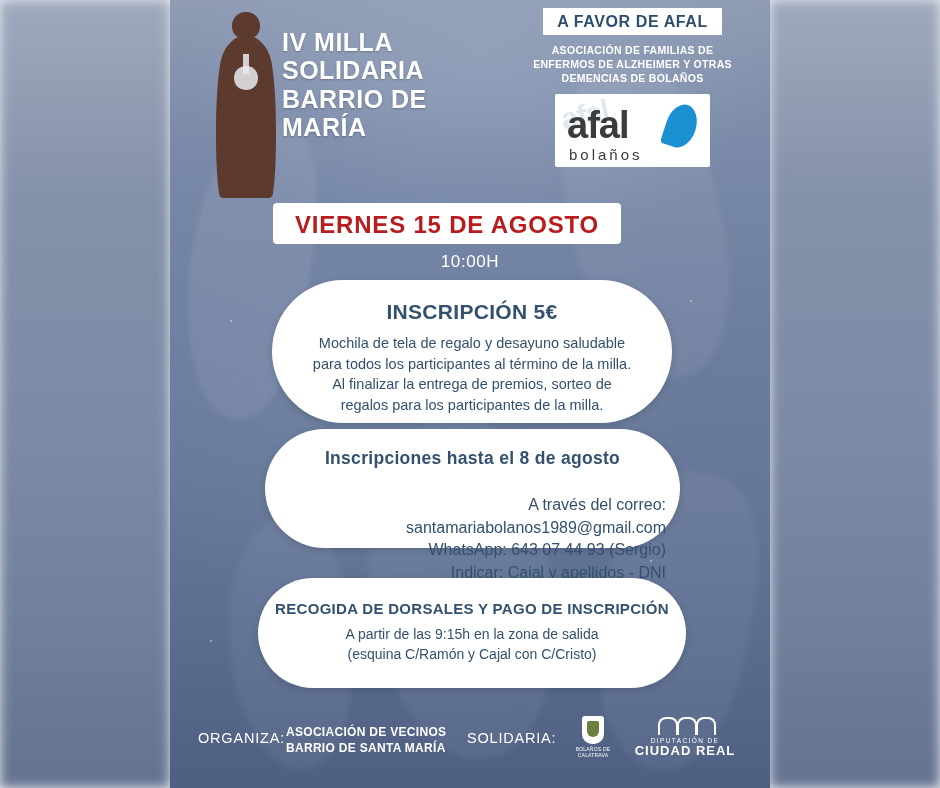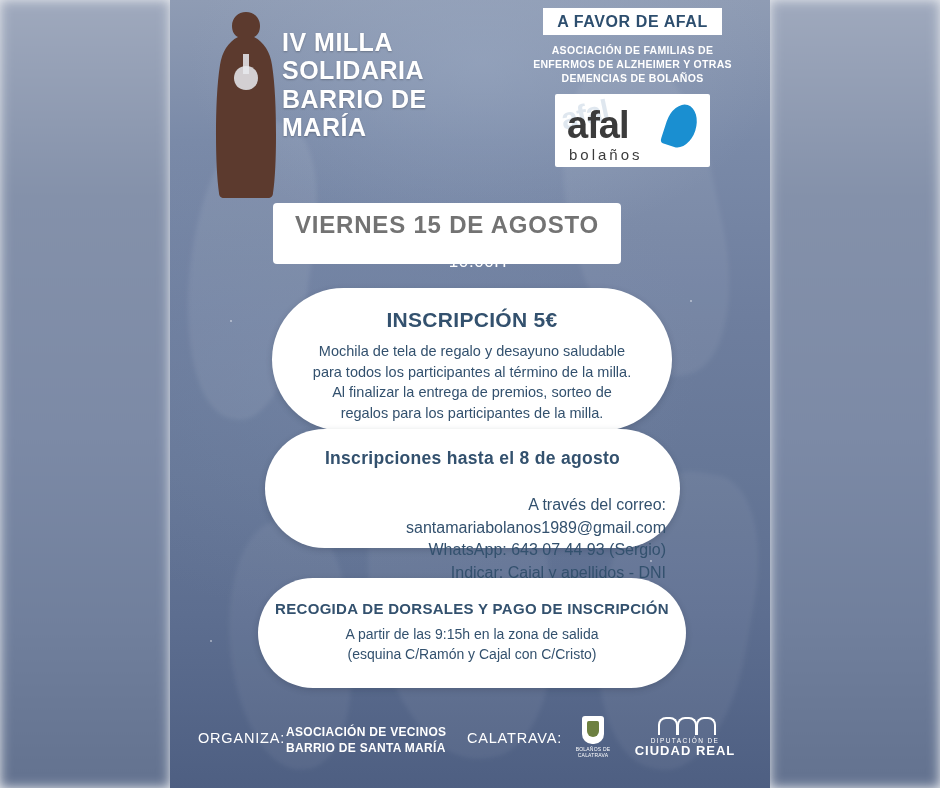--- a/index.html
+++ b/index.html
@@ -156,32 +156,32 @@
     color: #3b3b3b;
     letter-spacing: 3px;
   }
 
   
   .date-ribbon {
     position: absolute;
     left: 103px;
     top: 203px;
     background: #ffffff;
-    color: #737373;
+    color: #b91c1c;
     font-weight: bold;
     font-size: 24px;
     letter-spacing: 0.8px;
-    padding: 8px 22px 25px;
+    padding: 8px 22px 5px;
     border-radius: 4px;
     white-space: nowrap;
   }
   .time-text {
     position: absolute;
     top: 252px;
-    left: 8px;
+    left: 0;
     width: 600px;
     text-align: center;
     color: #ffffff;
     font-size: 17px;
     letter-spacing: 0.6px;
   }
 
   
   .panel {
     position: absolute;
@@ -192,21 +192,21 @@
     box-shadow: 0 2px 6px rgba(30,40,60,0.22);
   }
   .panel-title {
     font-weight: bold;
     letter-spacing: 0.3px;
   }
   .panel-body {
     line-height: 1.42;
   }
 
-  #panel-inscription { left: 102px; top: 288px; width: 400px; height: 143px; }
+  #panel-inscription { left: 102px; top: 280px; width: 400px; height: 143px; }
   #panel-inscription .panel-title { font-size: 21px; margin-top: 20px; }
   #panel-inscription .panel-body { font-size: 14.5px; margin-top: 9px; padding: 0 22px; }
 
   #panel-signup { left: 95px; top: 429px; width: 415px; height: 119px; }
   #panel-signup .panel-title { font-size: 17.5px; margin-top: 19px; }
   #panel-signup .panel-body { font-size: 16px; margin-top: 25px; padding: 0 14px; text-align: right; }
 
   #panel-bibs { left: 88px; top: 578px; width: 428px; height: 110px; }
   #panel-bibs .panel-title { font-size: 15px; margin-top: 22px; }
   #panel-bibs .panel-body { font-size: 14px; margin-top: 8px; padding: 0 26px; }
@@ -386,21 +386,21 @@
         <div>(esquina C/Ramón y Cajal con C/Cristo)</div>
       </div>
     </div>
 
     <div class="footer">
       <div class="organiza-label">ORGANIZA:</div>
       <div class="organiza-value">
         <div>ASOCIACIÓN DE VECINOS</div>
         <div>BARRIO DE SANTA MARÍA</div>
       </div>
-      <div class="colaboran-label">CALATRAVA:</div>
+      <div class="colaboran-label">SOLIDARIA:</div>
 
       <div class="logo-ayto">
         <div class="shield"></div>
         <div class="cap">BOLAÑOS DE CALATRAVA</div>
       </div>
 
       <div class="logo-dipu">
         <div class="arches">
           <span style="left:28px;"></span>
           <span style="left:47px;"></span>

